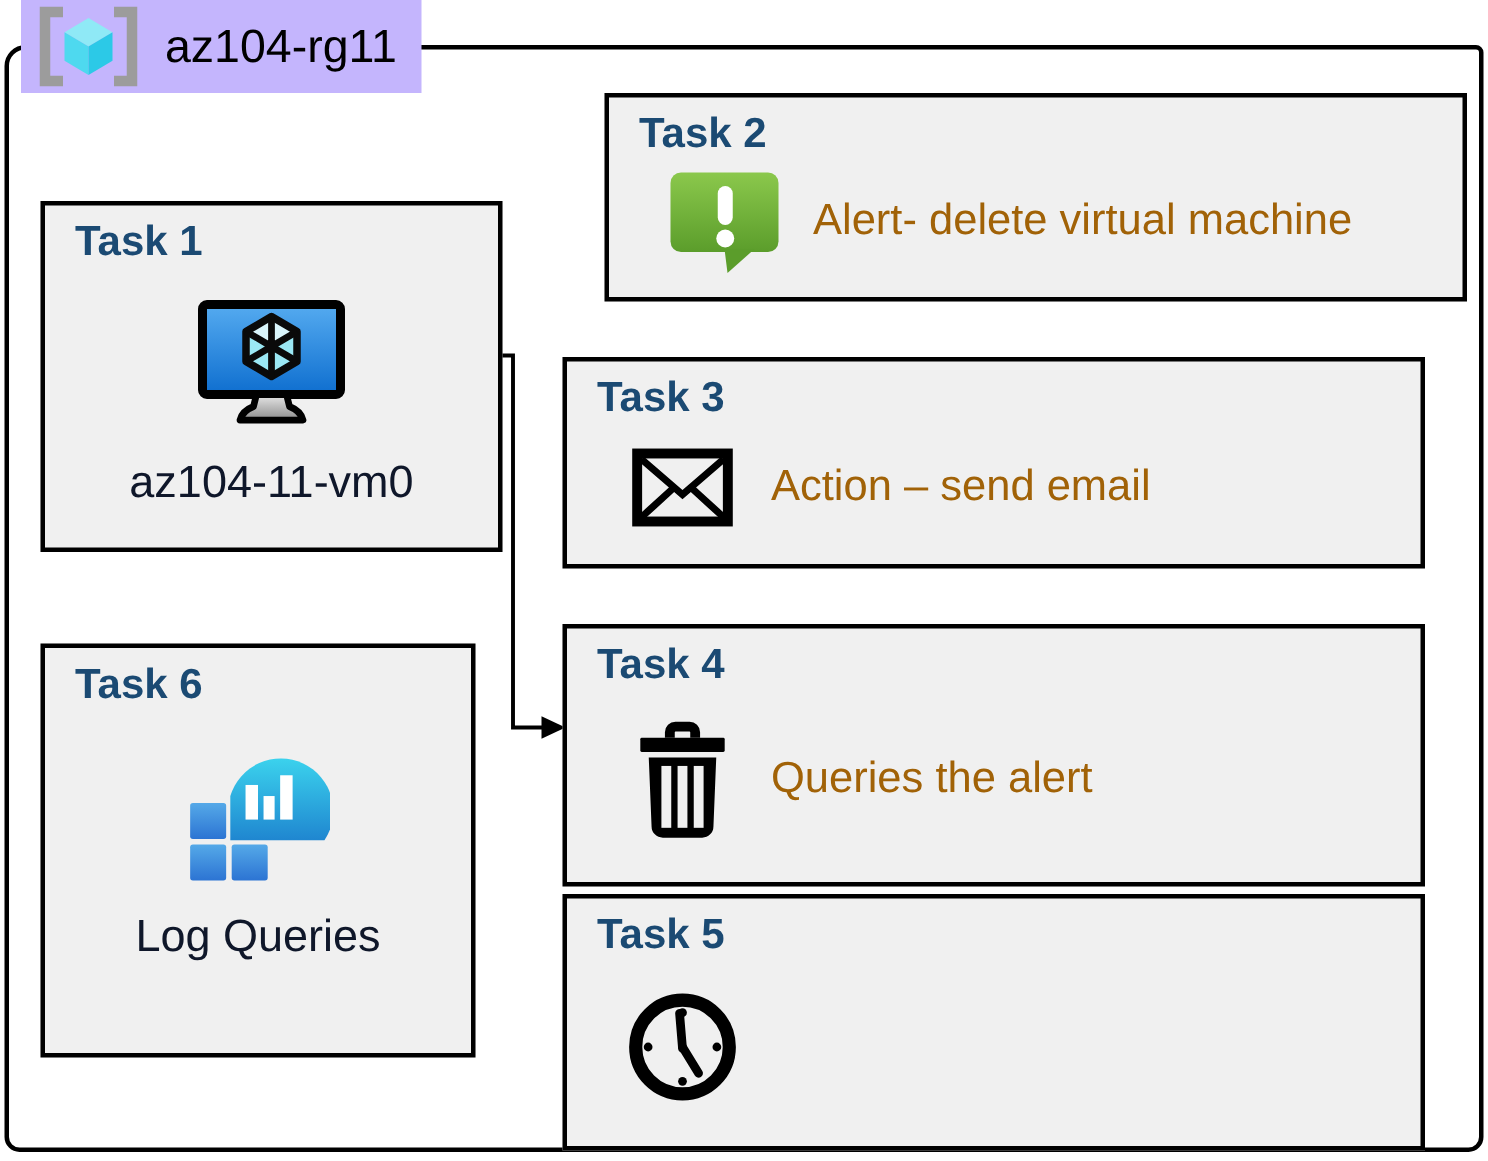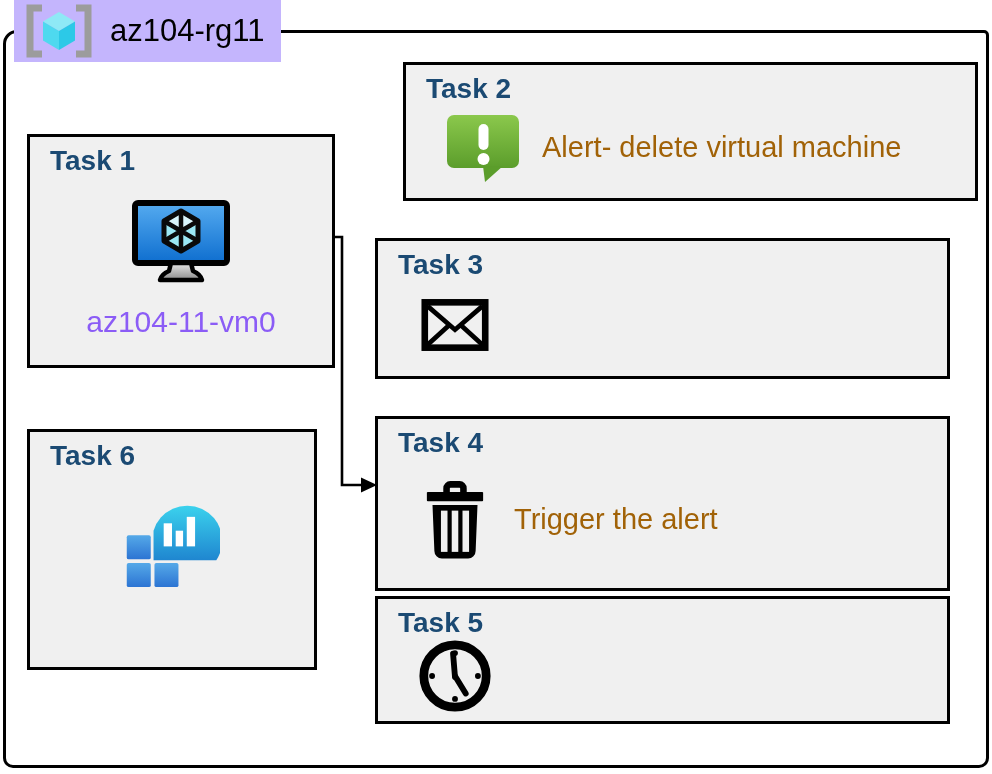--- a/index.html
+++ b/index.html
@@ -32,30 +32,30 @@
     position:absolute; left:34px; right:8px; top:38px; bottom:6px;
     display:flex; align-items:center;
   }
   .icon-cell { width:86px; flex-shrink:0; display:flex; justify-content:center; }
   .row-label { font-size:29px; color:#a16207; margin-left:16px; white-space:nowrap; }
 
   
   .col-icon { position:absolute; left:50%; transform:translateX(-50%); }
   .col-label {
     position:absolute; left:0; width:100%; text-align:center;
-    font-size:30px; color:#8b5cf6; white-space:nowrap;
+    font-size:30px; color:#0f172a; white-space:nowrap;
   }
 
   
   #task1 { left:27px; top:134px; width:308px; height:234px; }
-  #task6 { left:27px; top:429px; width:290px; height:241px; }
+  #task6 { left:27px; top:429px; width:290px; height:276px; }
   #task2 { left:391px; top:62px;  width:575px; height:139px;margin-left:12px; }
   #task3 { left:375px; top:238px; width:575px; height:141px;text-align:center; }
   #task4 { left:375px; top:416px; width:575px; height:175px; }
-  #task5 { left:375px; top:596px; width:575px; height:128px; }
+  #task5 { left:375px; top:596px; width:575px; height:171px; }
 
   #task1 .col-icon  { top:62px; }
   #task1 .col-label { top:168px; }
   #task6 .col-icon  { top:56px; }
   #task6 .col-label { top:176px; }
 
   .connector { position:absolute; left:0; top:0; z-index:0; pointer-events:none; }
 </style>
 </head>
 <body>
@@ -117,20 +117,21 @@
       </linearGradient>
     </defs>
     <path d="M32 78 L32 46 A38 38 0 1 1 100 78 Z" fill="url(#dropGrad)"></path>
     <rect x="43" y="38" width="9" height="25" fill="#fff"></rect>
     <rect x="56" y="46" width="8" height="17" fill="#fff"></rect>
     <rect x="68" y="31" width="9" height="32" fill="#fff"></rect>
     <rect x="3" y="51" width="26" height="26" rx="2" fill="url(#sqGrad)"></rect>
     <rect x="3" y="81" width="26" height="26" rx="2" fill="url(#sqGrad)"></rect>
     <rect x="33" y="81" width="26" height="26" rx="2" fill="url(#sqGrad)"></rect>
   </svg>
+  <div class="col-label">Log Queries</div>
 </div>
 
 <div class="task" id="task2">
   <div class="task-title">Task 2</div>
   <div class="task-row">
     <span class="icon-cell">
       <svg width="76" height="72" viewBox="0 0 76 72">
         <defs>
           <linearGradient id="greenGrad" x1="0" y1="0" x2="0" y2="1">
             <stop offset="0" stop-color="#8BC84C"></stop>
@@ -150,37 +151,38 @@
 <div class="task" id="task3">
   <div class="task-title">Task 3</div>
   <div class="task-row">
     <span class="icon-cell">
       <svg width="68" height="54" viewBox="0 0 72 56">
         <rect x="4" y="4" width="64" height="48" fill="none" stroke="#000" stroke-width="7"></rect>
         <path d="M7 8 L36 33 L65 8" fill="none" stroke="#000" stroke-width="5"></path>
         <path d="M7 49 L30 28 M65 49 L42 28" fill="none" stroke="#000" stroke-width="5"></path>
       </svg>
     </span>
+    <span class="row-label">Action – send email</span>
   </div>
 </div>
 
 <div class="task" id="task4">
   <div class="task-title">Task 4</div>
   <div class="task-row">
     <span class="icon-cell">
       <svg width="60" height="84" viewBox="0 0 64 86">
         <path d="M23 13 V9 a4 4 0 0 1 4 -4 h10 a4 4 0 0 1 4 4 v4" fill="none" stroke="#000" stroke-width="7"></path>
         <rect x="2" y="13" width="60" height="10" rx="1" fill="#000"></rect>
         <path d="M8 27 H56 L54 76 a8 8 0 0 1 -8 8 H18 a8 8 0 0 1 -8 -8 Z" fill="#000"></path>
         <rect x="17" y="33" width="7" height="44" fill="#F0F0F0"></rect>
         <rect x="28.5" y="33" width="7" height="44" fill="#F0F0F0"></rect>
         <rect x="40" y="33" width="7" height="44" fill="#F0F0F0"></rect>
       </svg>
     </span>
-    <span class="row-label">Trigger the alert</span>
+    <span class="row-label">Queries the alert</span>
   </div>
 </div>
 
 <div class="task" id="task5">
   <div class="task-title">Task 5</div>
   <div class="task-row">
     <span class="icon-cell">
       <svg width="78" height="78" viewBox="0 0 80 80">
         <circle cx="40" cy="40" r="32" fill="none" stroke="#000" stroke-width="9"></circle>
         <circle cx="40" cy="16.5" r="3" fill="#000"></circle>

